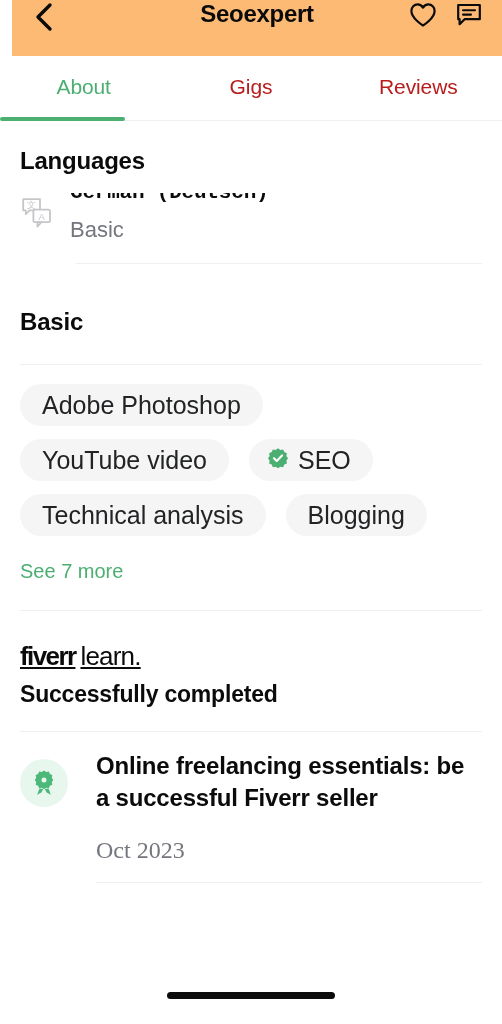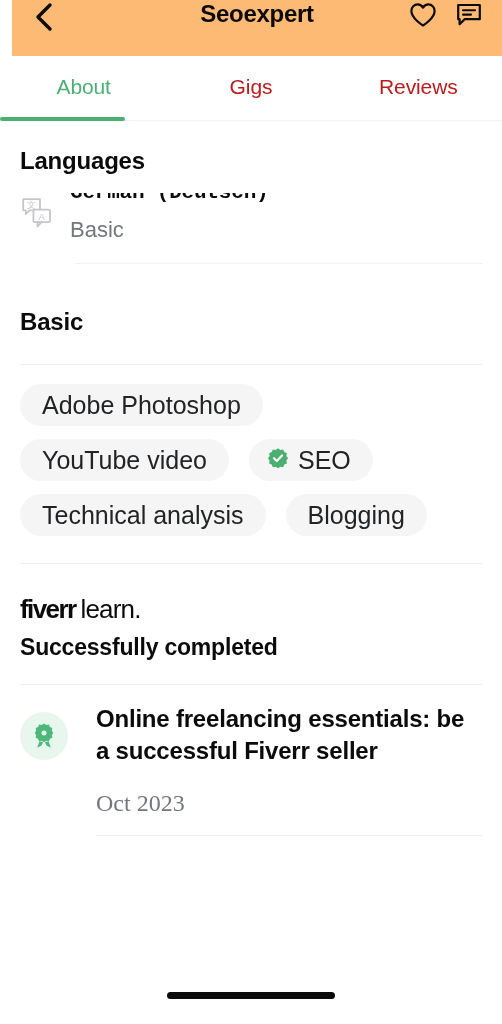--- a/index.html
+++ b/index.html
@@ -191,20 +191,21 @@
   .skills-bottom-divider { margin-top: 27px; }
 
   
   .learn-block { padding-top: 32px; }
   .learn-logo {
     display: flex;
     align-items: baseline;
     font-size: 26px;
     color: #0b0b0b;
     line-height: 1;
+    text-decoration: underline;
   }
   .learn-logo .brand {
     font-weight: bold;
     letter-spacing: -1.6px;
   }
   .learn-logo .word {
     font-weight: normal;
     letter-spacing: -0.8px;
     margin-left: 5px;
   }
@@ -359,20 +360,21 @@
           <span>SEO</span>
         </div>
         <div class="pill">
           <span>Technical analysis</span>
         </div>
         <div class="pill">
           <span>Blogging</span>
         </div>
       </div>
 
+      <div class="see-more">See 7 more</div>
       <div class="divider skills-bottom-divider"></div>
     </div>
 
     <div class="section learn-block">
       <div class="learn-logo">
         <span class="brand">fiverr</span>
         <span class="word">learn.</span>
       </div>
       <div class="learn-sub">Successfully completed</div>
       <div class="divider learn-divider"></div>

